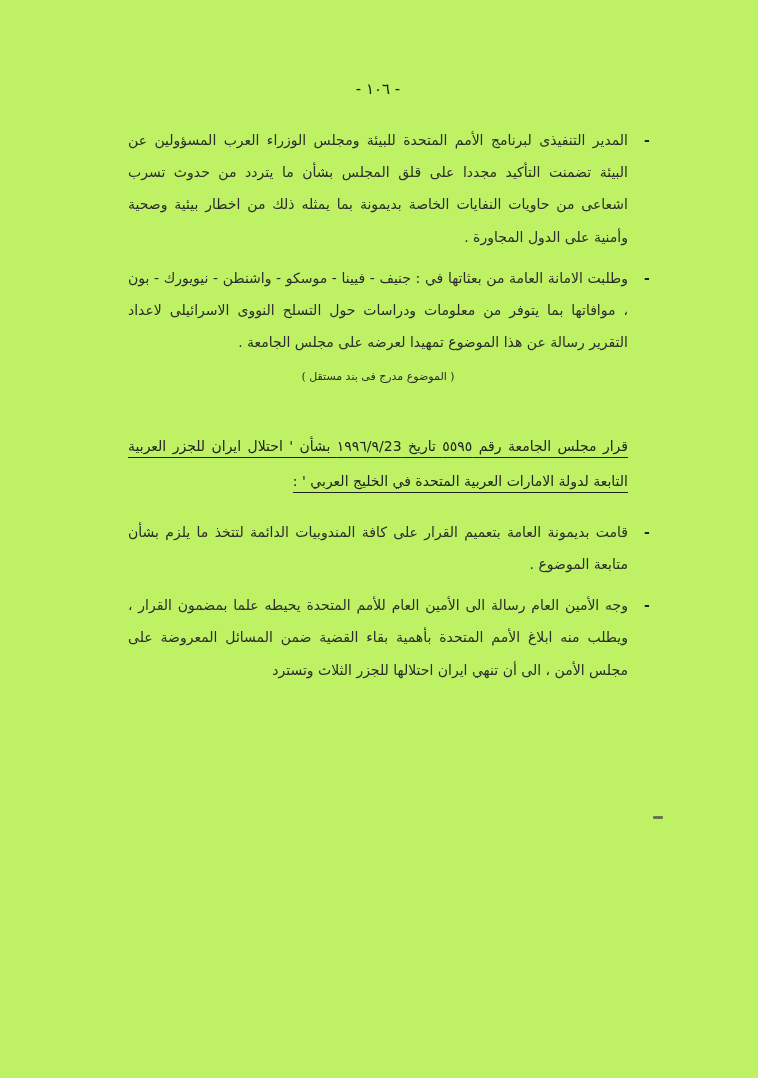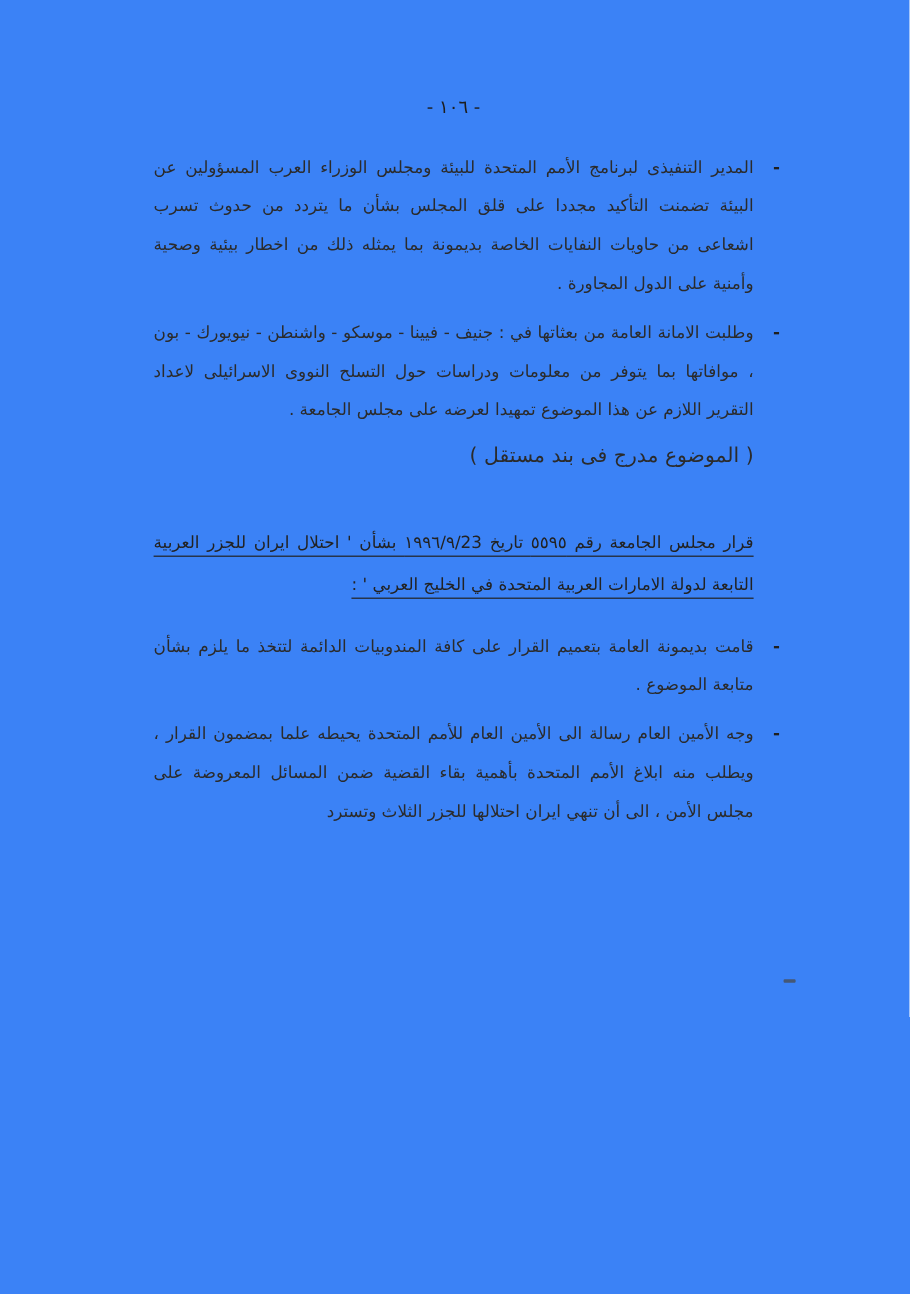--- a/index.html
+++ b/index.html
@@ -6,21 +6,21 @@
   html, body {
     margin: 0;
     padding: 0;
     background: #ffffff;
   }
   .page {
     position: relative;
     width: 758px;
     height: 1078px;
     margin: 0 auto;
-    background: #3b82f6;
+    background: #bef264;
     font-family: "DejaVu Sans", sans-serif;
     color: #262626;
     direction: rtl;
     overflow: hidden;
   }
   .content {
     position: absolute;
     top: 80px;
     right: 130px;
     width: 500px;
@@ -49,22 +49,22 @@
     font-weight: bold;
     color: #1f1f1f;
   }
   .para .text {
     display: block;
   }
   .indent-first .text {
     text-indent: 30px;
   }
   .note {
-    text-align: right;
-    font-size: 17px;
+    text-align: center;
+    font-size: 11px;
     color: #2b2b2b;
     margin: 12px 0 46px;
   }
   .heading {
     font-size: 14px;
     line-height: 2.45;
     text-align: justify;
     color: #222222;
     text-decoration: underline;
     text-decoration-thickness: 1px;
@@ -90,21 +90,21 @@
 
     <div class="page-number">- ١٠٦ -</div>
 
     <div class="para">
       <span class="marker">-</span>
       <span class="text">المدير التنفيذى لبرنامج الأمم المتحدة للبيئة ومجلس الوزراء العرب المسؤولين عن البيئة تضمنت التأكيد مجددا على قلق المجلس بشأن ما يتردد من حدوث تسرب اشعاعى من حاويات النفايات الخاصة بديمونة بما يمثله ذلك من اخطار بيئية وصحية وأمنية على الدول المجاورة .</span>
     </div>
 
     <div class="para">
       <span class="marker">-</span>
-      <span class="text">وطلبت الامانة العامة من بعثاتها في : جنيف - فيينا - موسكو - واشنطن - نيويورك - بون ، موافاتها بما يتوفر من معلومات ودراسات حول التسلح النووى الاسرائيلى لاعداد التقرير اللازم عن هذا الموضوع تمهيدا لعرضه على مجلس الجامعة .</span>
+      <span class="text">وطلبت الامانة العامة من بعثاتها في : جنيف - فيينا - موسكو - واشنطن - نيويورك - بون ، موافاتها بما يتوفر من معلومات ودراسات حول التسلح النووى الاسرائيلى لاعداد التقرير رسالة عن هذا الموضوع تمهيدا لعرضه على مجلس الجامعة .</span>
     </div>
 
     <div class="note">( الموضوع مدرج فى بند مستقل )</div>
 
     <div class="heading">قرار مجلس الجامعة رقم ٥٥٩٥ تاريخ ١٩٩٦/٩/23 بشأن ' احتلال ايران للجزر العربية التابعة لدولة الامارات العربية المتحدة في الخليج العربي ' :</div>
 
     <div class="para">
       <span class="marker">-</span>
       <span class="text">قامت بديمونة العامة بتعميم القرار على كافة المندوبيات الدائمة لتتخذ ما يلزم بشأن متابعة الموضوع .</span>
     </div>

